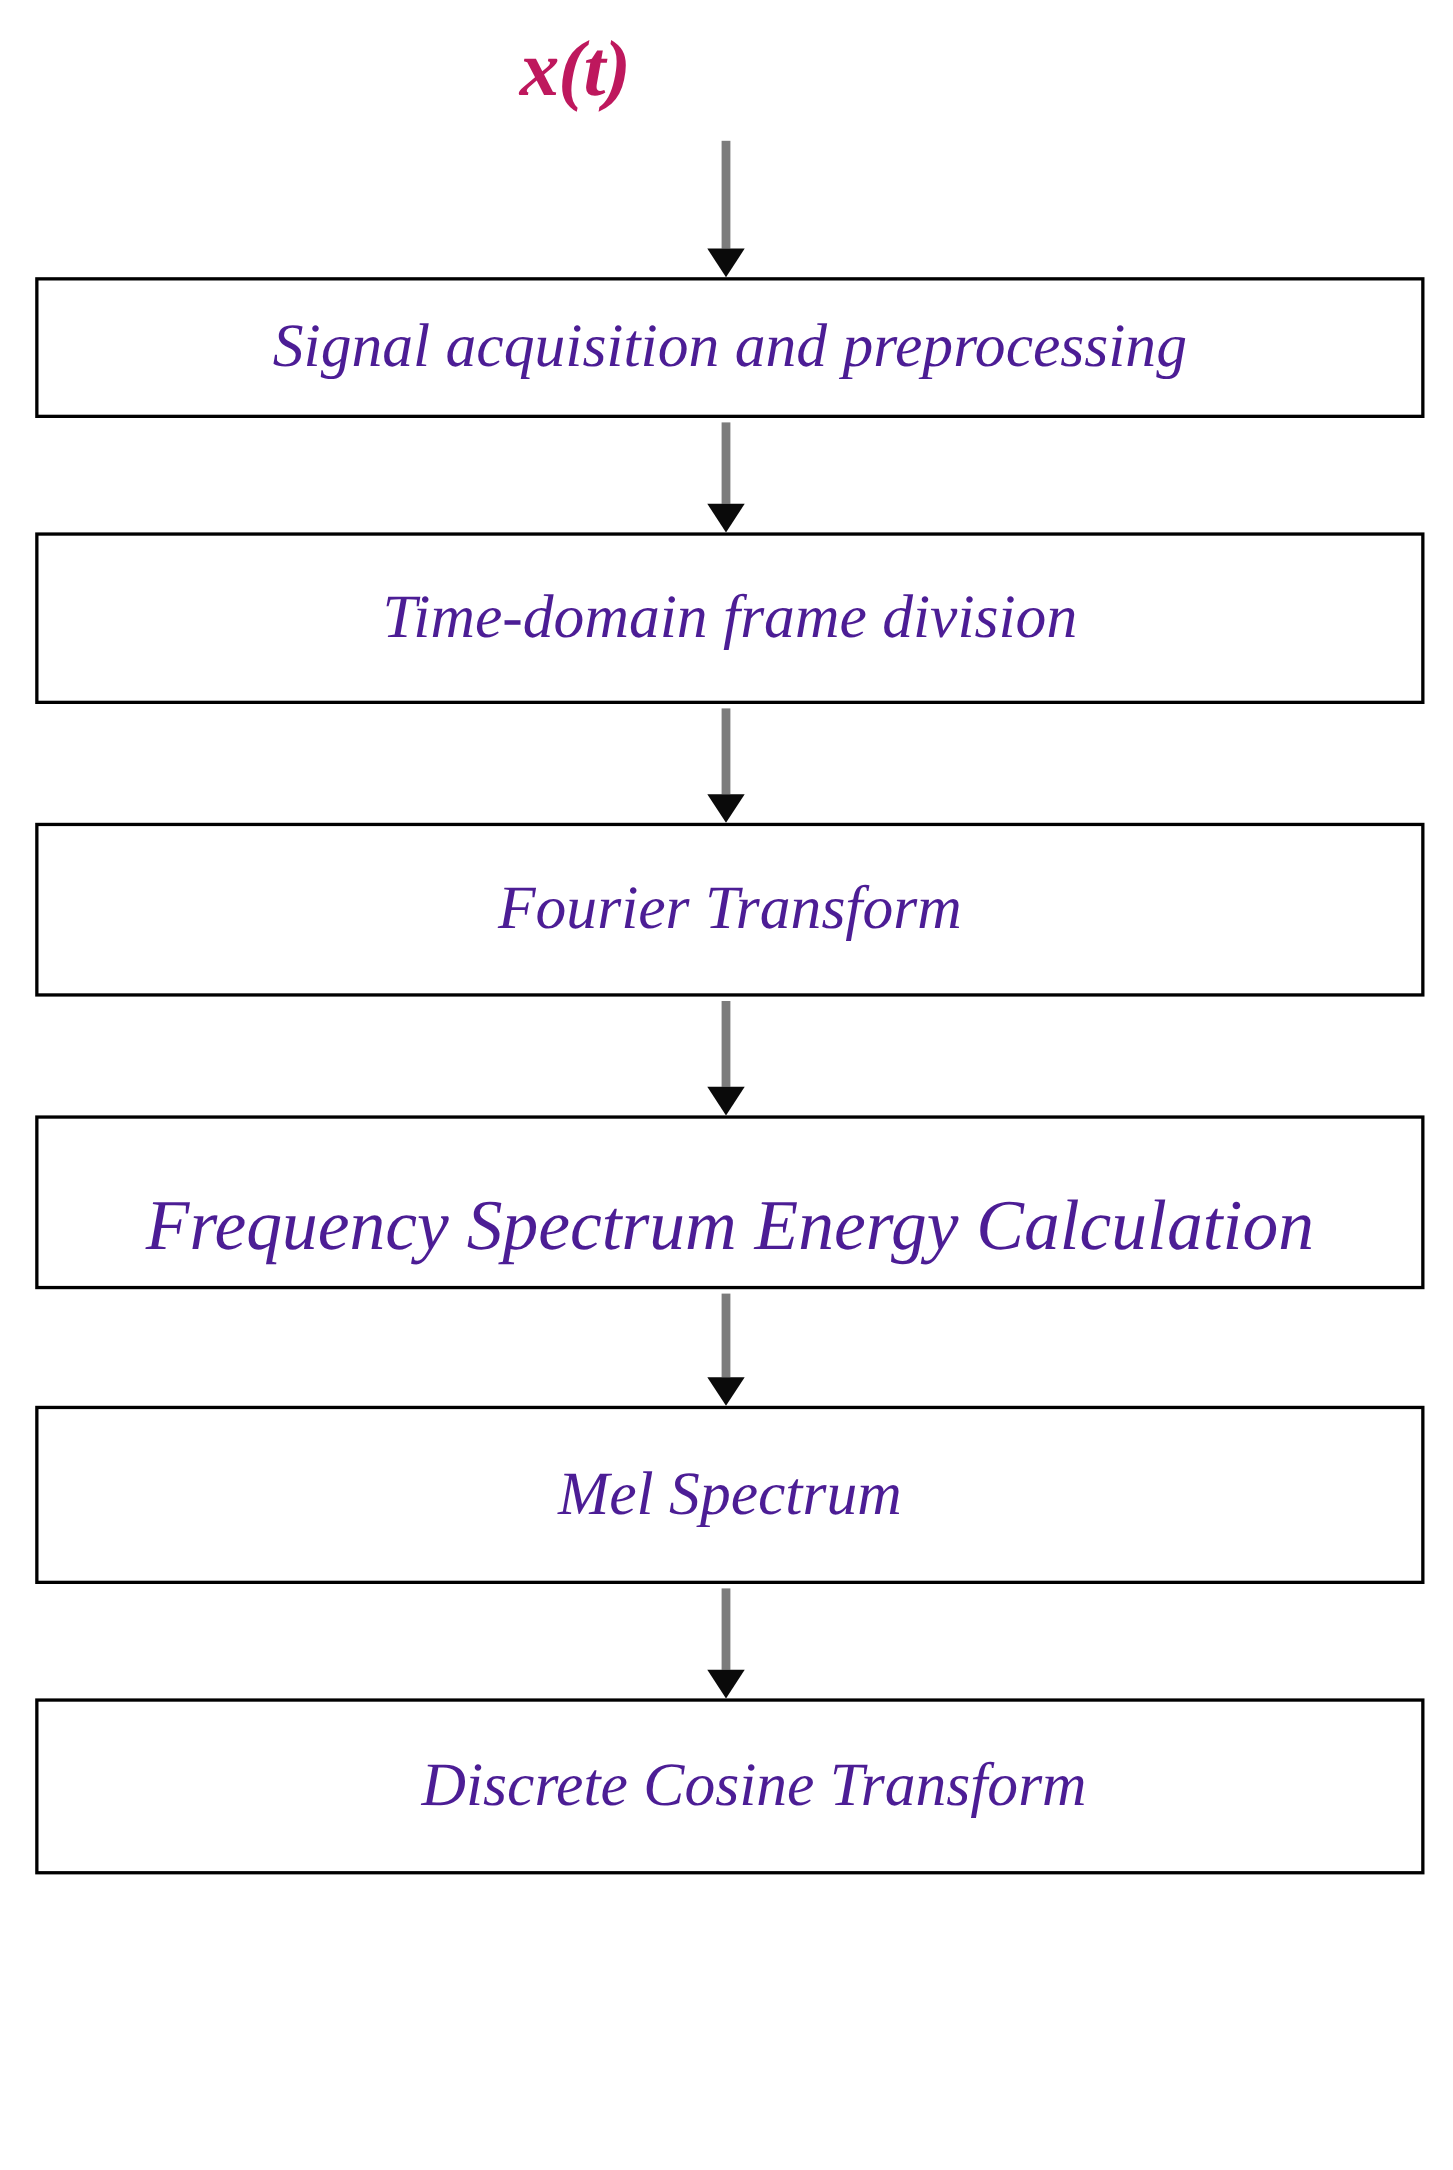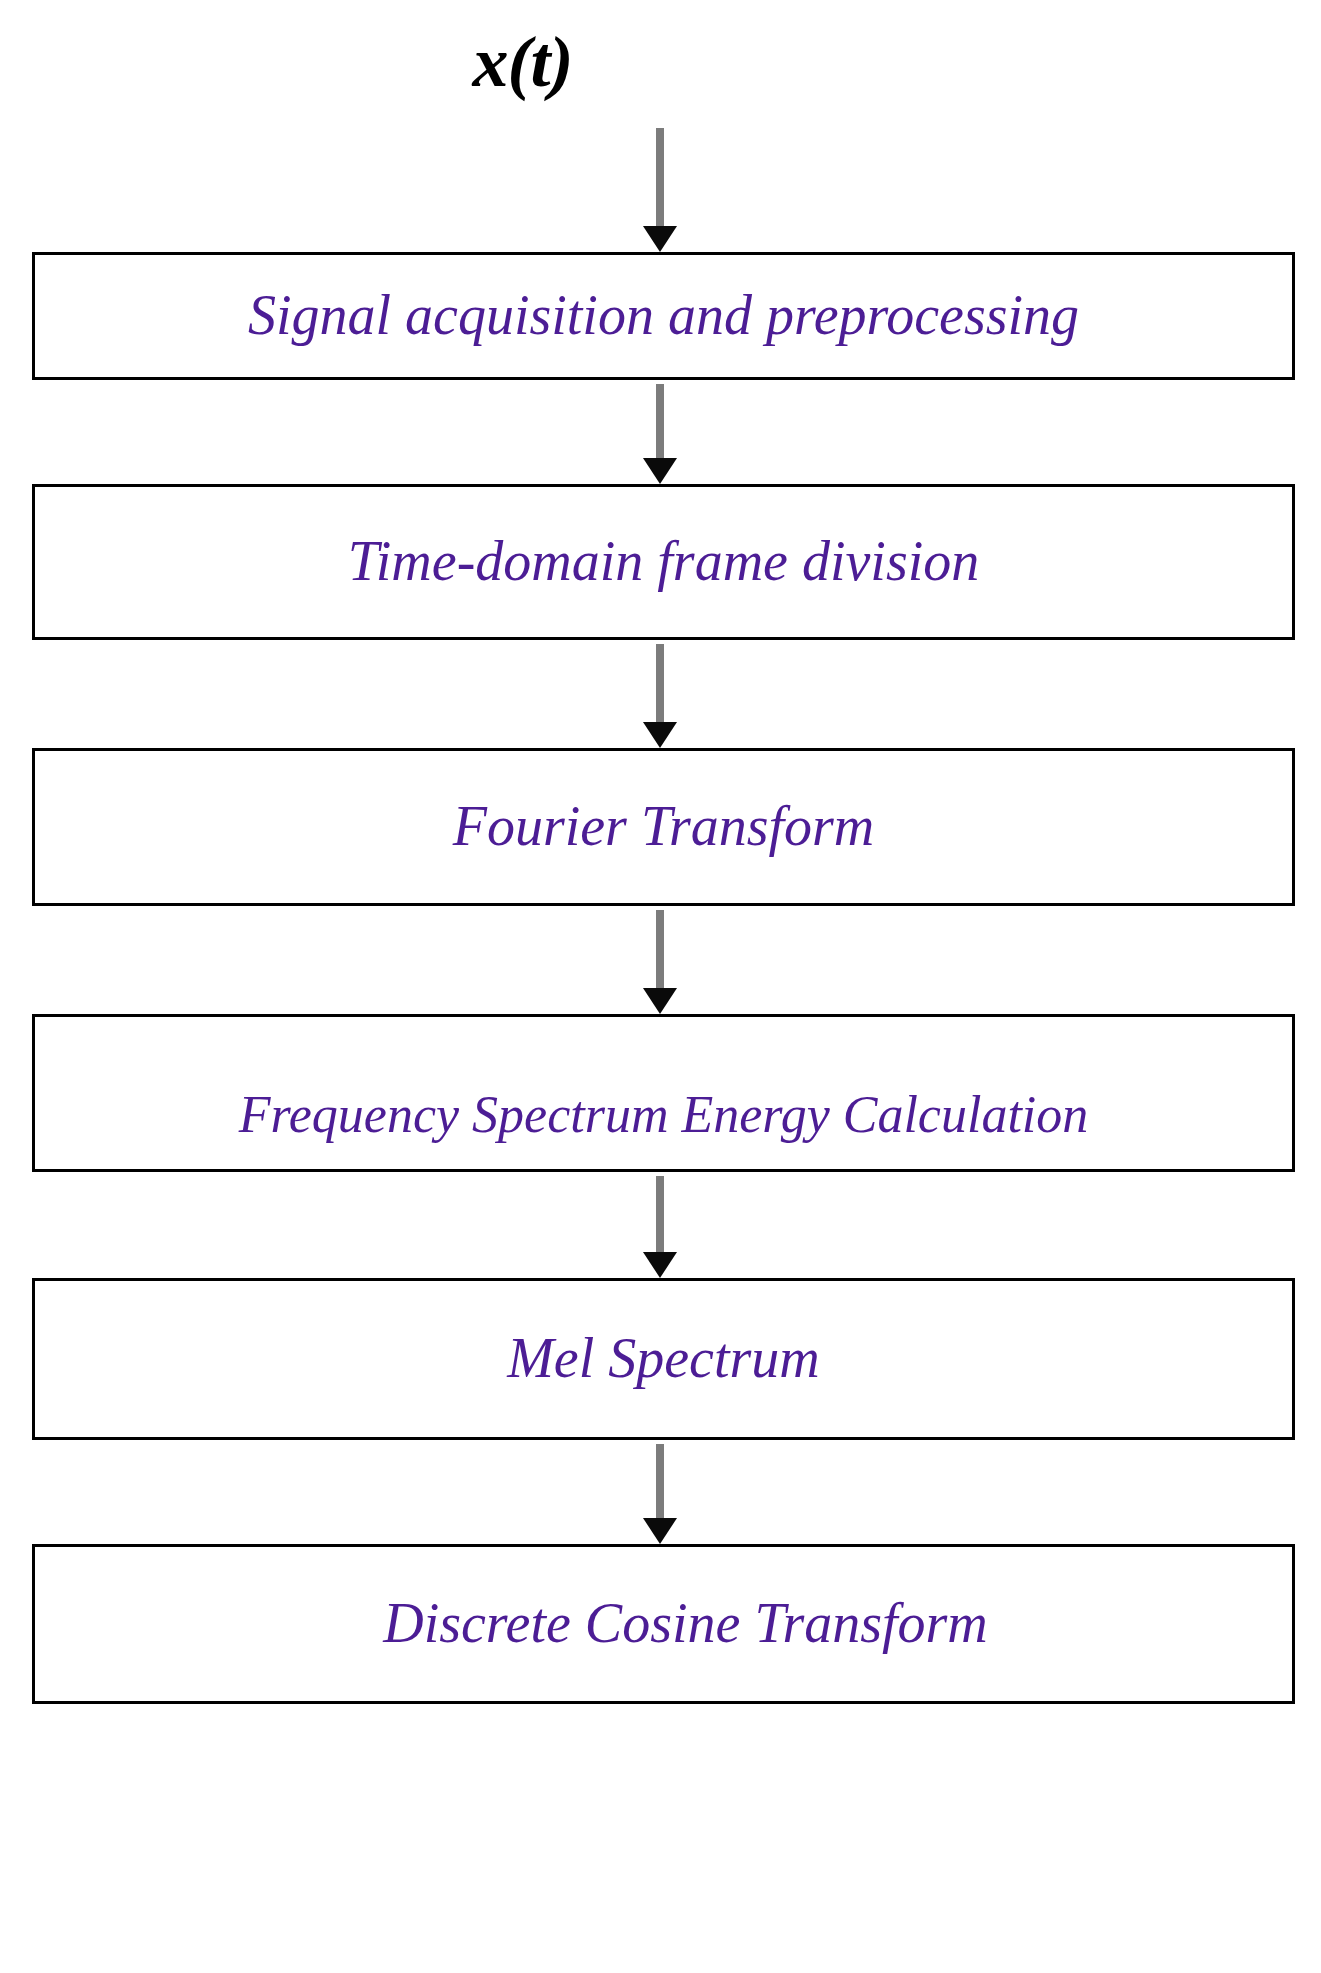--- a/index.html
+++ b/index.html
@@ -24,21 +24,21 @@
   
   .signal-label {
     position: absolute;
     left: 0;
     width: 1045px;
     text-align: center;
     font-style: italic;
     font-weight: bold;
     font-size: 72px;
     line-height: 1;
-    color: #000000;
+    color: #be185d;
     letter-spacing: -1px;
   }
 
   
   .proc-box {
     position: absolute;
     left: 32px;
     width: 1263px;
     box-sizing: border-box;
     border: 3px solid #000000;
@@ -48,21 +48,21 @@
     justify-content: center;
   }
   .proc-box-label {
     font-style: italic;
     font-size: 56px;
     line-height: 1.1;
     color: #4c1d95;
     text-align: center;
     white-space: nowrap;
   }
-  .proc-box-label.sz-lg { font-size: 52px; margin-top: 43px; }
+  .proc-box-label.sz-lg { font-size: 65px; margin-top: 43px; }
   .proc-box-label.sz-md { font-size: 56px; }
 
   
   .connector {
     position: absolute;
     width: 34px;
     margin-left: -17px;
   }
   .connector .shaft {
     position: absolute;

